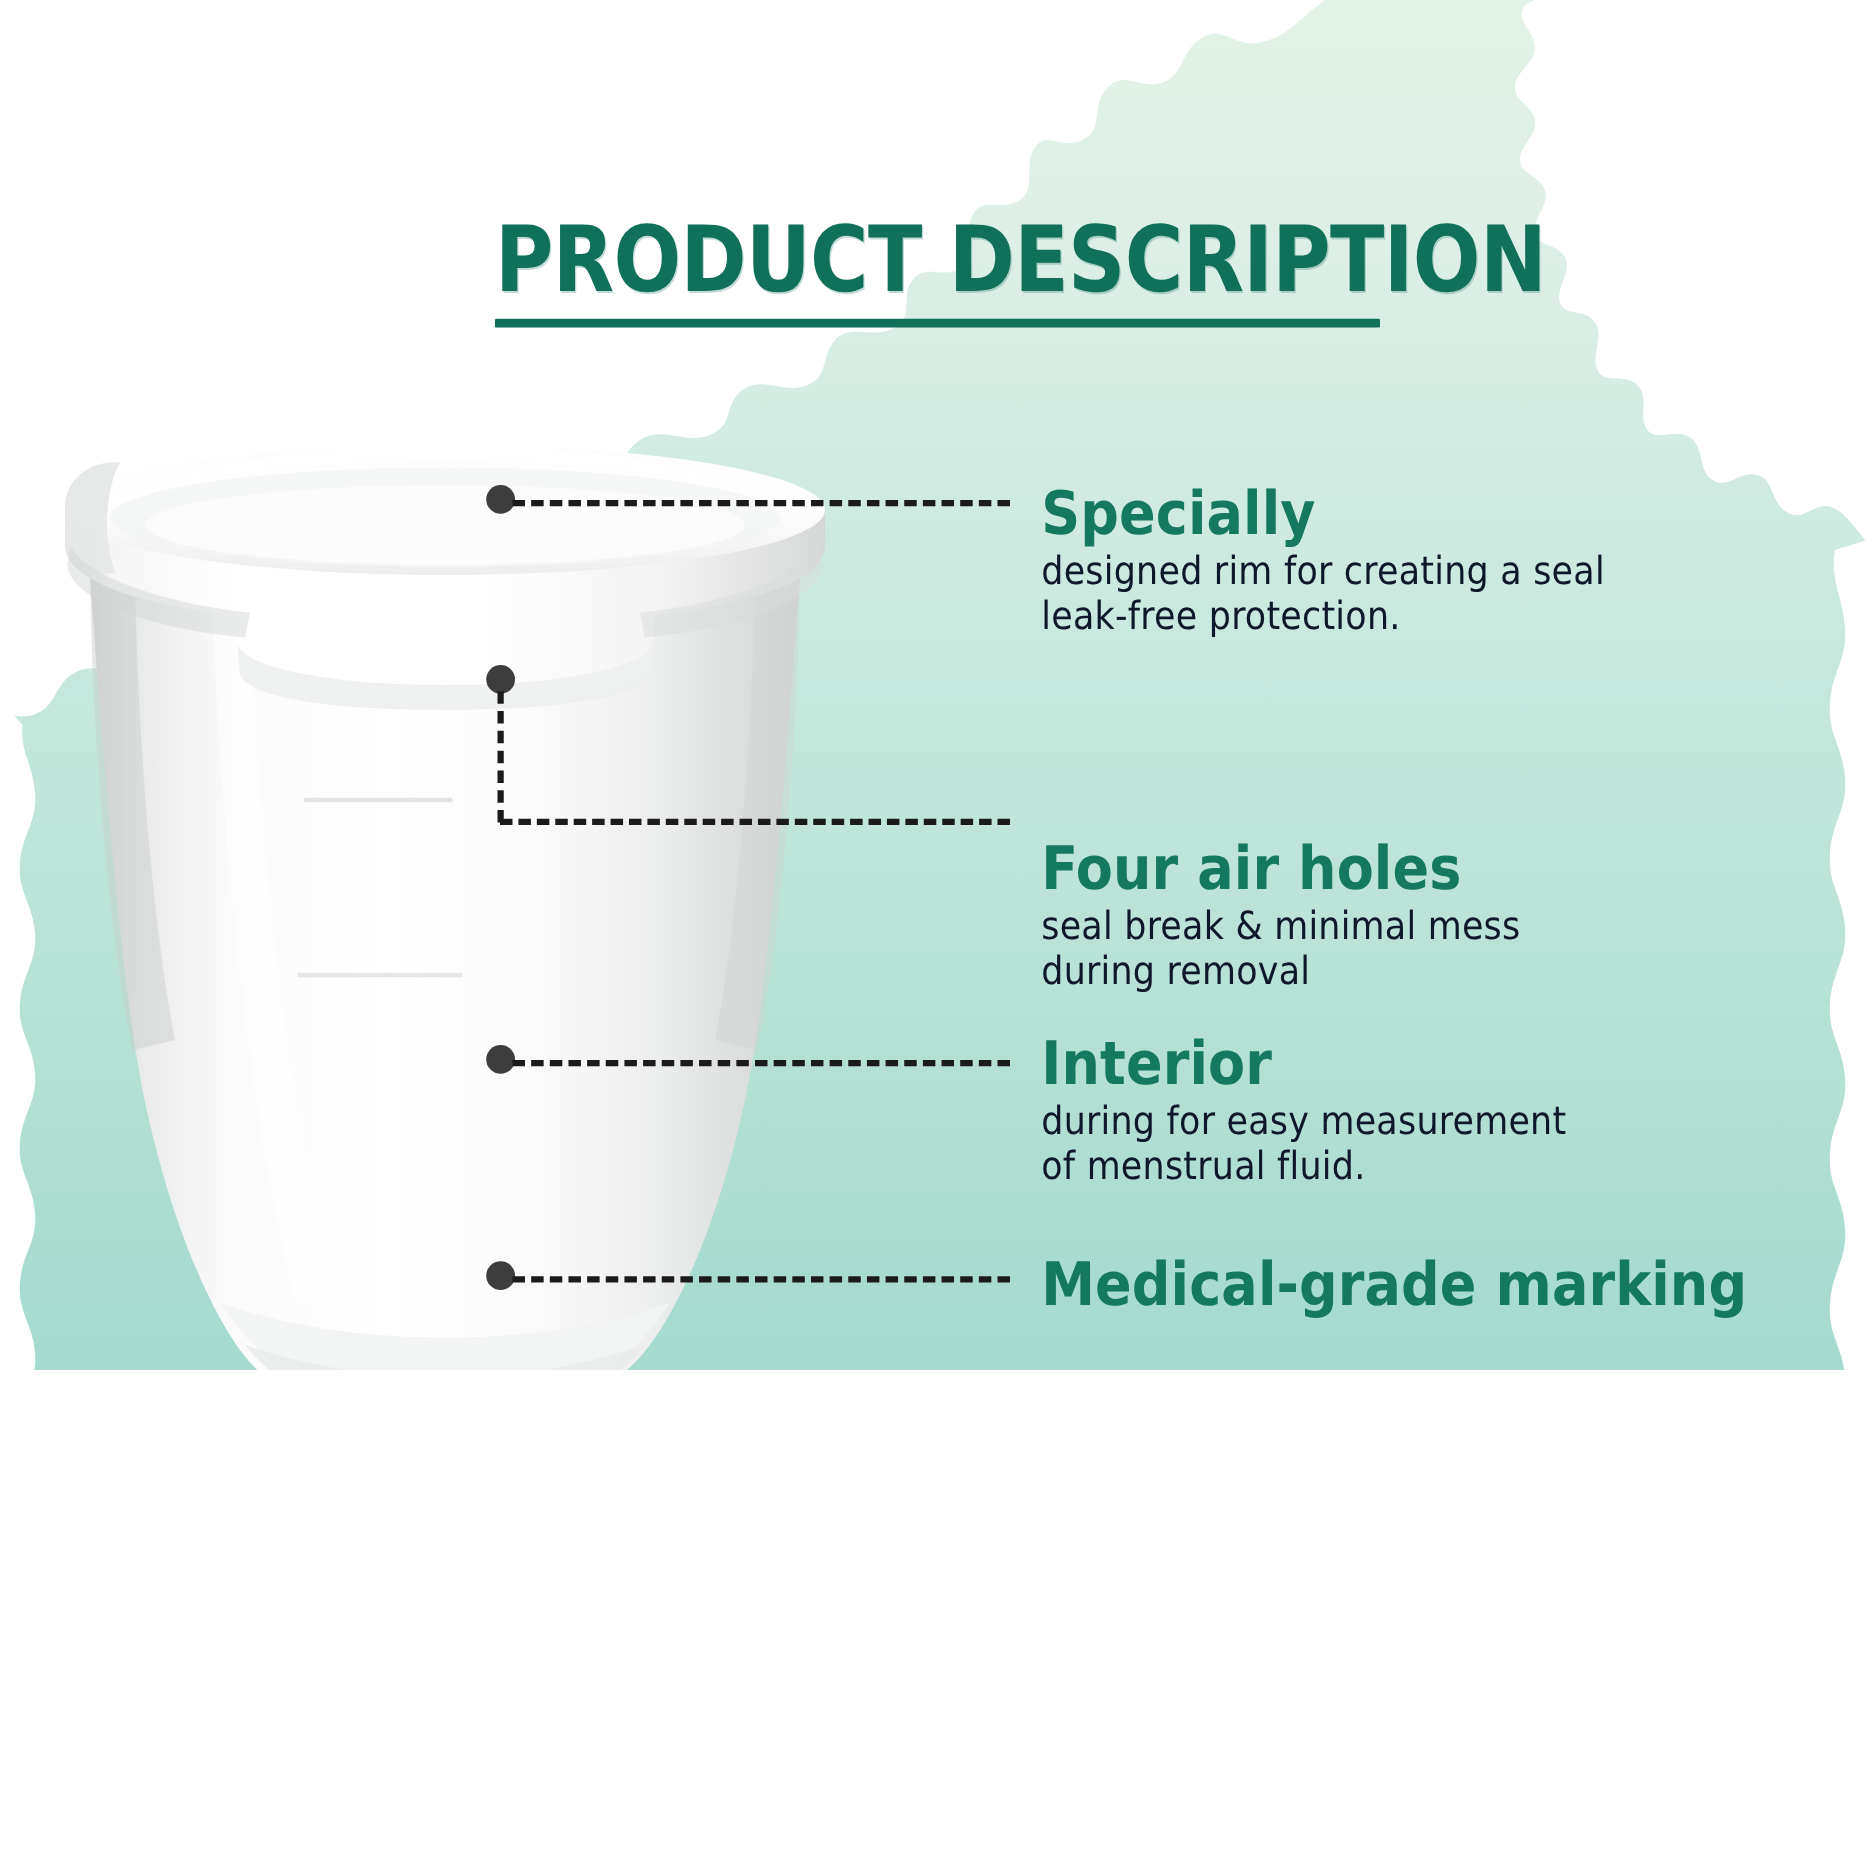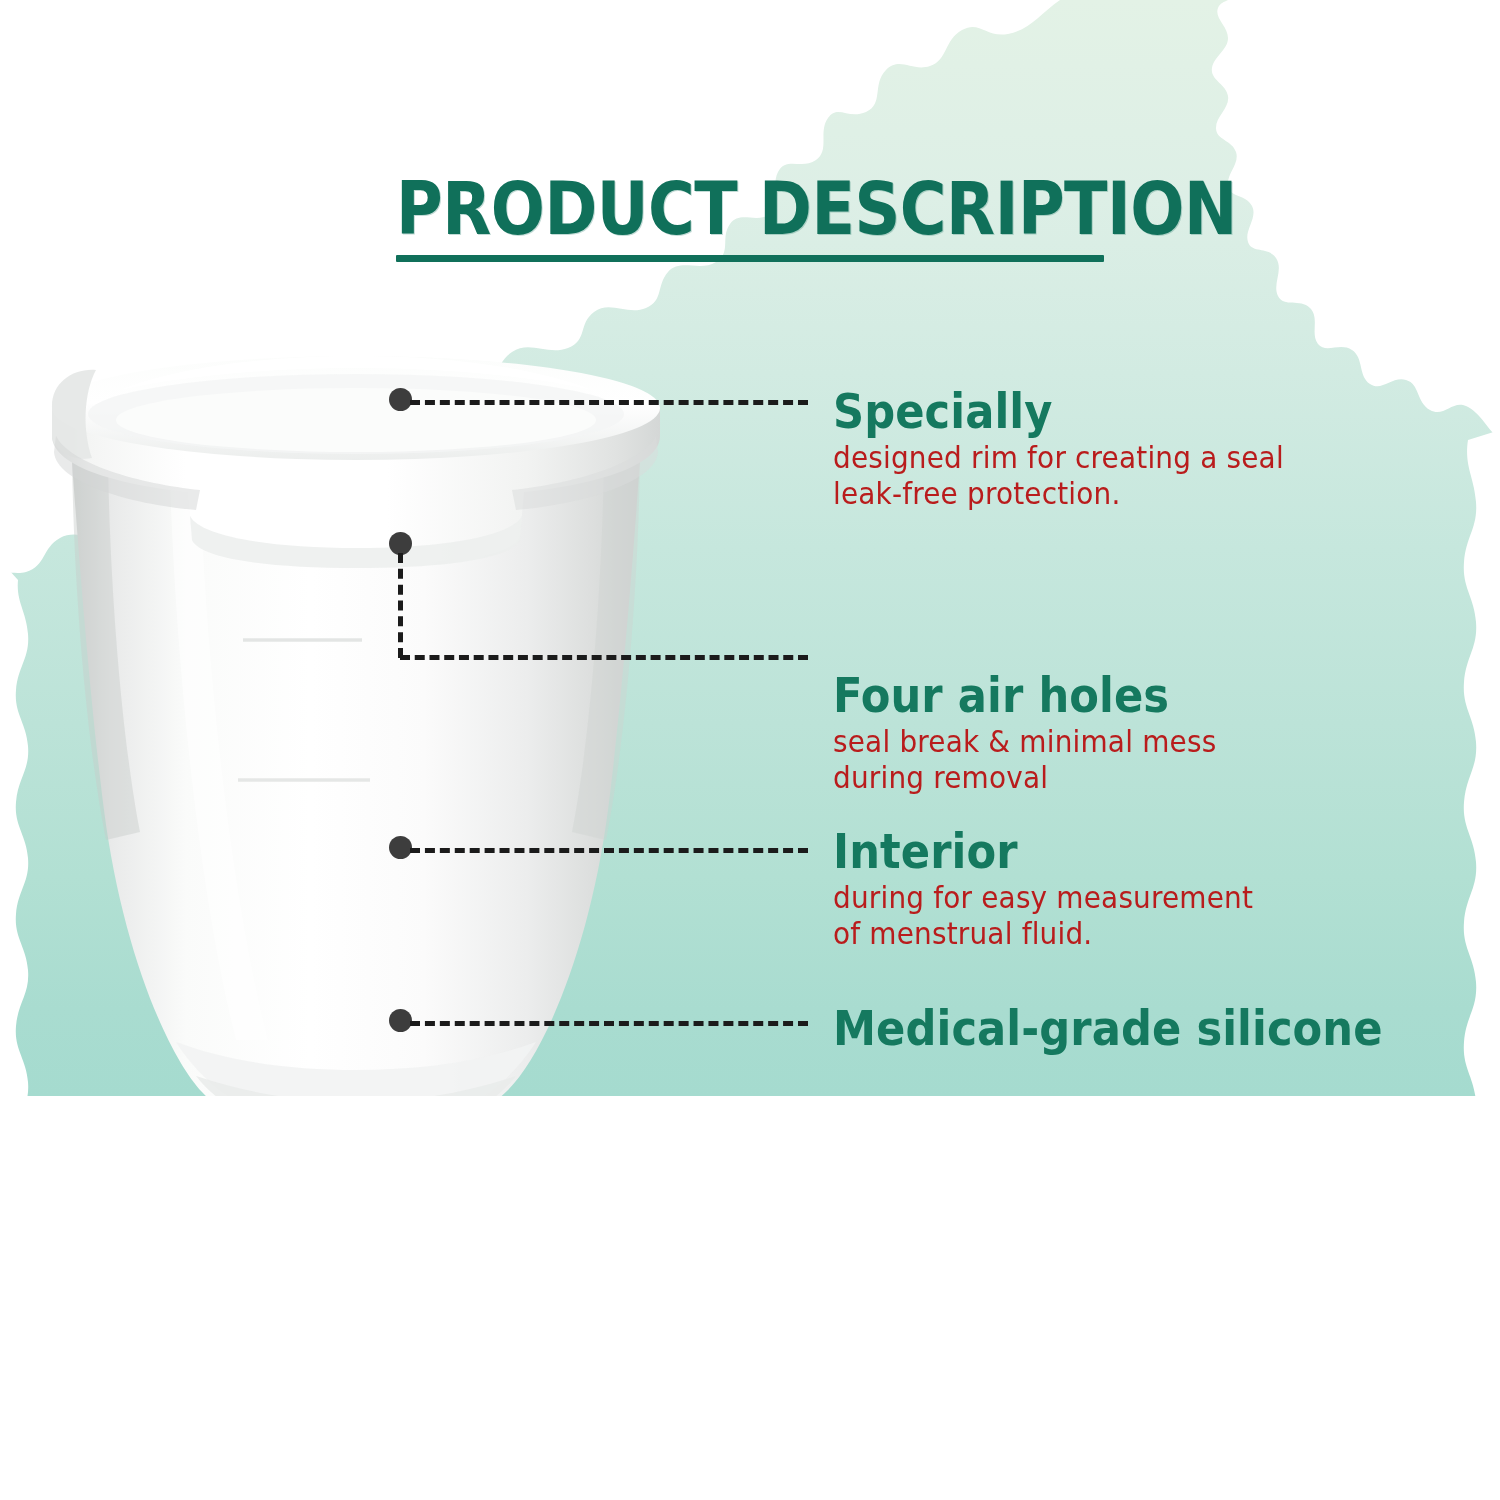--- a/index.html
+++ b/index.html
@@ -66,21 +66,21 @@
     line-height:1.06;
     color:#15795f;
     letter-spacing:.1px;
     white-space:nowrap;
   }
   .c-body{
     font-family:"DejaVu Sans Condensed","DejaVu Sans",sans-serif;
     font-weight:normal;
     font-size:31px;
     line-height:1.18;
-    color:#b91c1c;
+    color:#0f172a;
     letter-spacing:.2px;
     margin-top:2px;
   }
   .c-body span{display:block;white-space:nowrap;}
 
   
   .leader{position:absolute;}
   .dot{
     position:absolute;width:23px;height:23px;border-radius:50%;
     background:#3d3d3d;
@@ -338,17 +338,17 @@
 
   <div class="callout" style="top:826px;">
     <div class="c-head">Interior</div>
     <div class="c-body">
       <span>during for easy measurement</span>
       <span>of menstrual fluid.</span>
     </div>
   </div>
 
   <div class="callout" style="top:1003px;">
-    <div class="c-head">Medical-grade silicone</div>
+    <div class="c-head">Medical-grade marking</div>
   </div>
 
 
 </div>
 
 </body></html>

